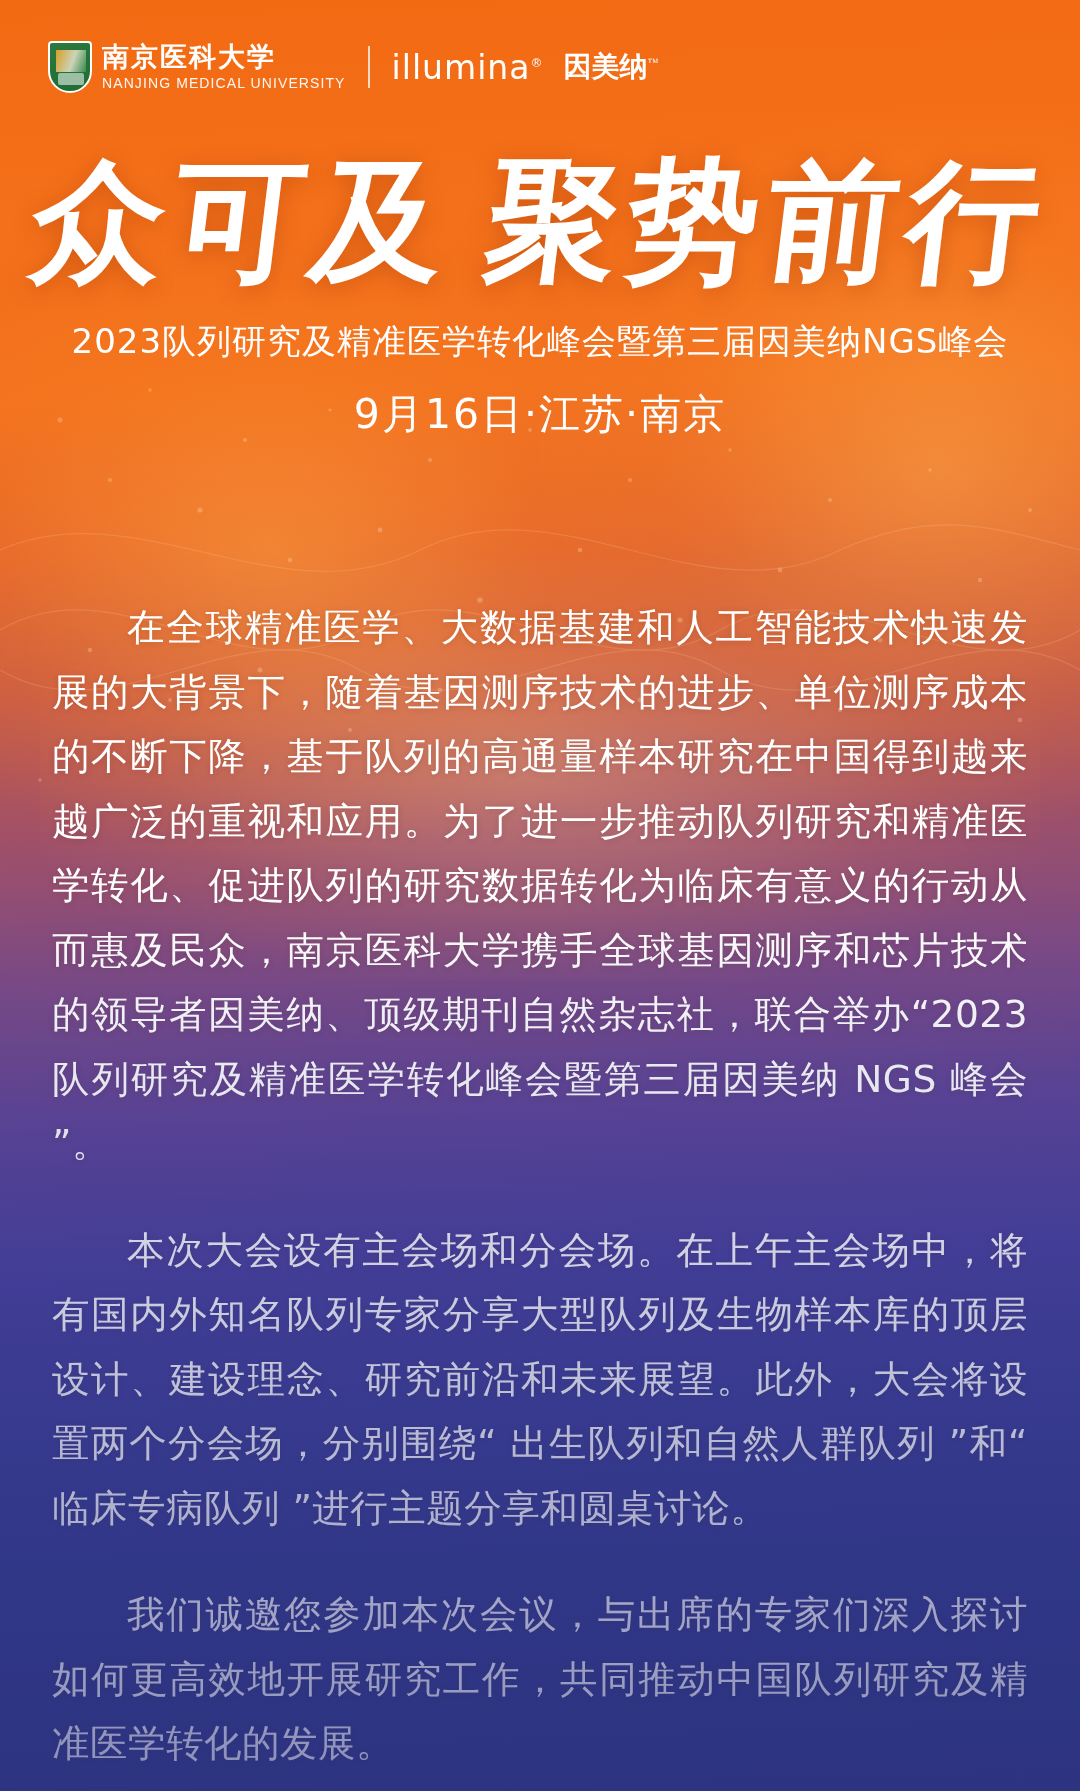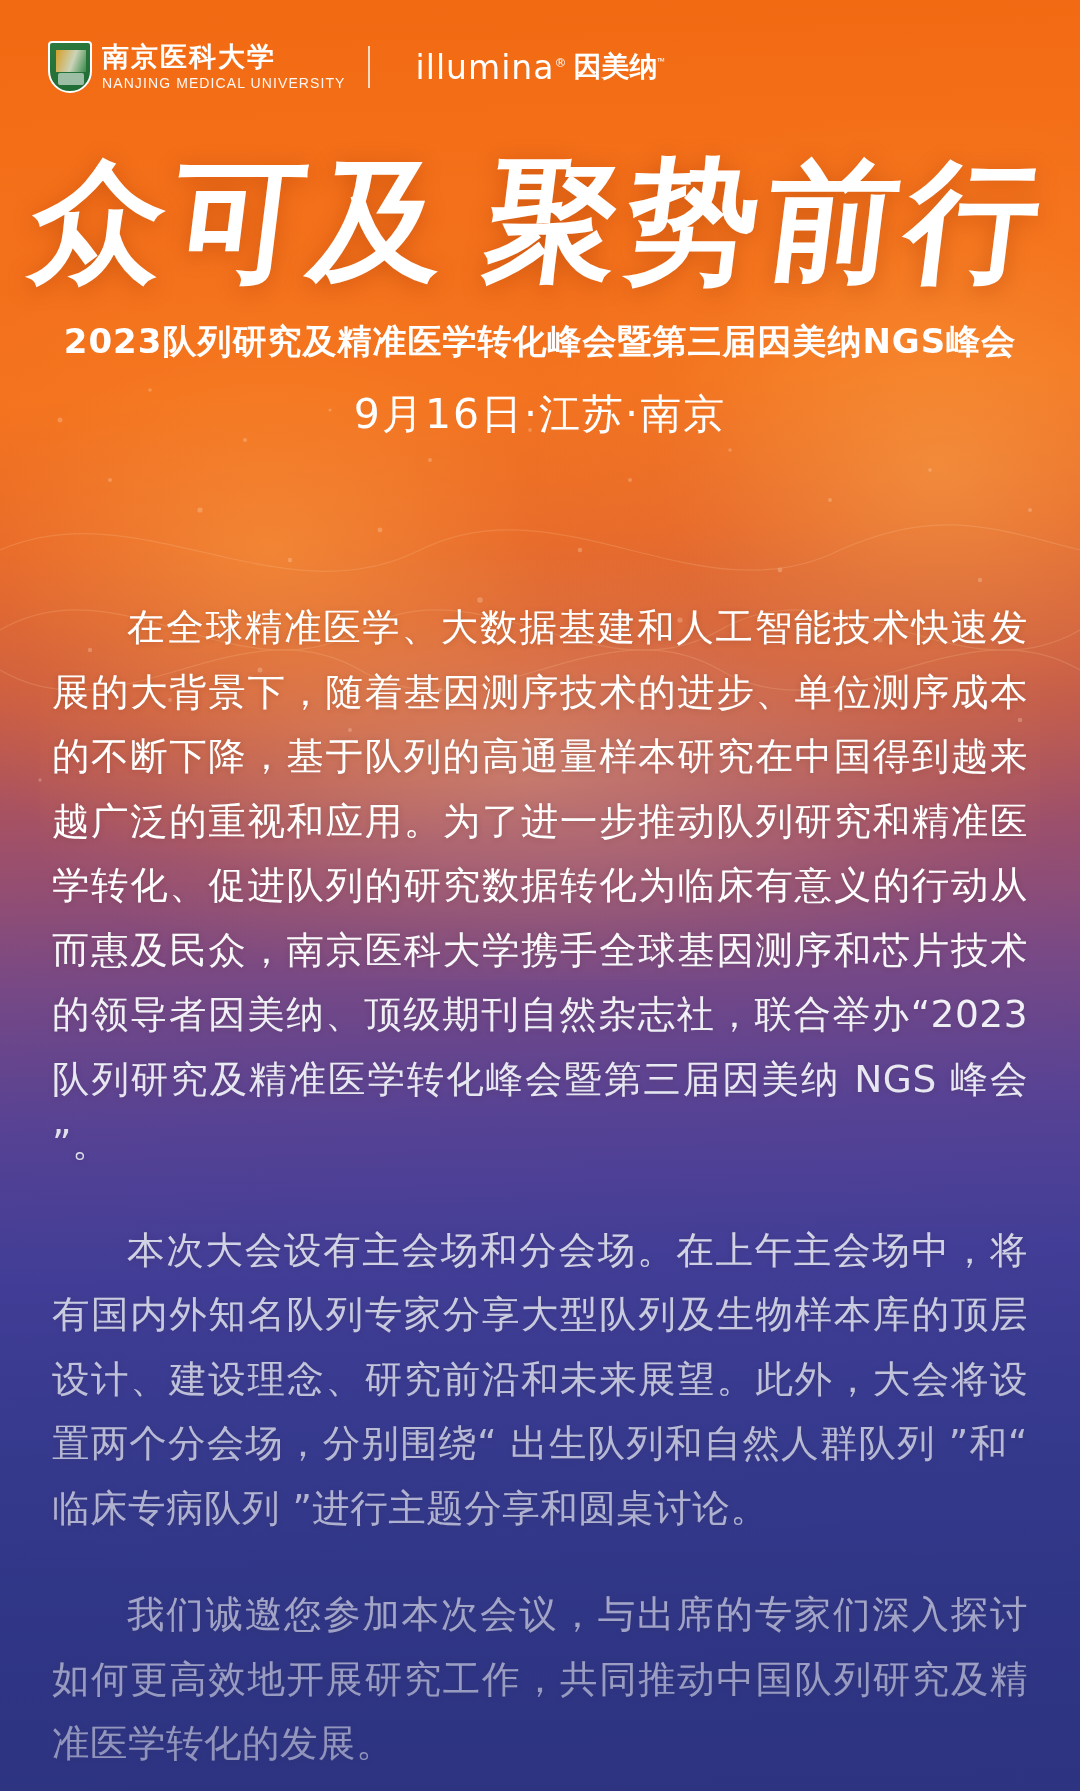--- a/index.html
+++ b/index.html
@@ -147,31 +147,30 @@
   .illumina {
     display: flex;
     align-items: center;
     color: #ffffff;
   }
   .illumina-word {
     font-size: 33px;
     letter-spacing: 1px;
     font-family: "DejaVu Sans", sans-serif;
     position: relative;
-    margin-left: 24px;
   }
   .illumina-word sup {
     font-size: 12px;
     vertical-align: super;
   }
   .illumina-cn {
     font-size: 28px;
     font-weight: bold;
-    margin-left: 6px;
-    font-family: Liberation Mono, monospace;
+    margin-left: 20px;
+    font-family: Liberation Serif, serif;
   }
   .illumina-cn sup {
     font-size: 11px;
     vertical-align: super;
     font-weight: normal;
   }
 
   
   .hero {
     position: absolute;
@@ -192,21 +191,21 @@
     white-space: nowrap;
   }
   .hero-title .gap {
     display: inline-block;
     width: 34px;
   }
   .hero-sub {
     margin-top: 26px;
     color: #ffffff;
     font-size: 34px;
-    font-weight: bold;
+    font-weight: normal;
     letter-spacing: 1px;
     font-family: "DejaVu Sans", sans-serif;
   }
   .hero-meta {
     margin-top: 22px;
     color: #ffffff;
     font-size: 41px;
     letter-spacing: 2px;
     font-family: "DejaVu Sans", sans-serif;
   }

